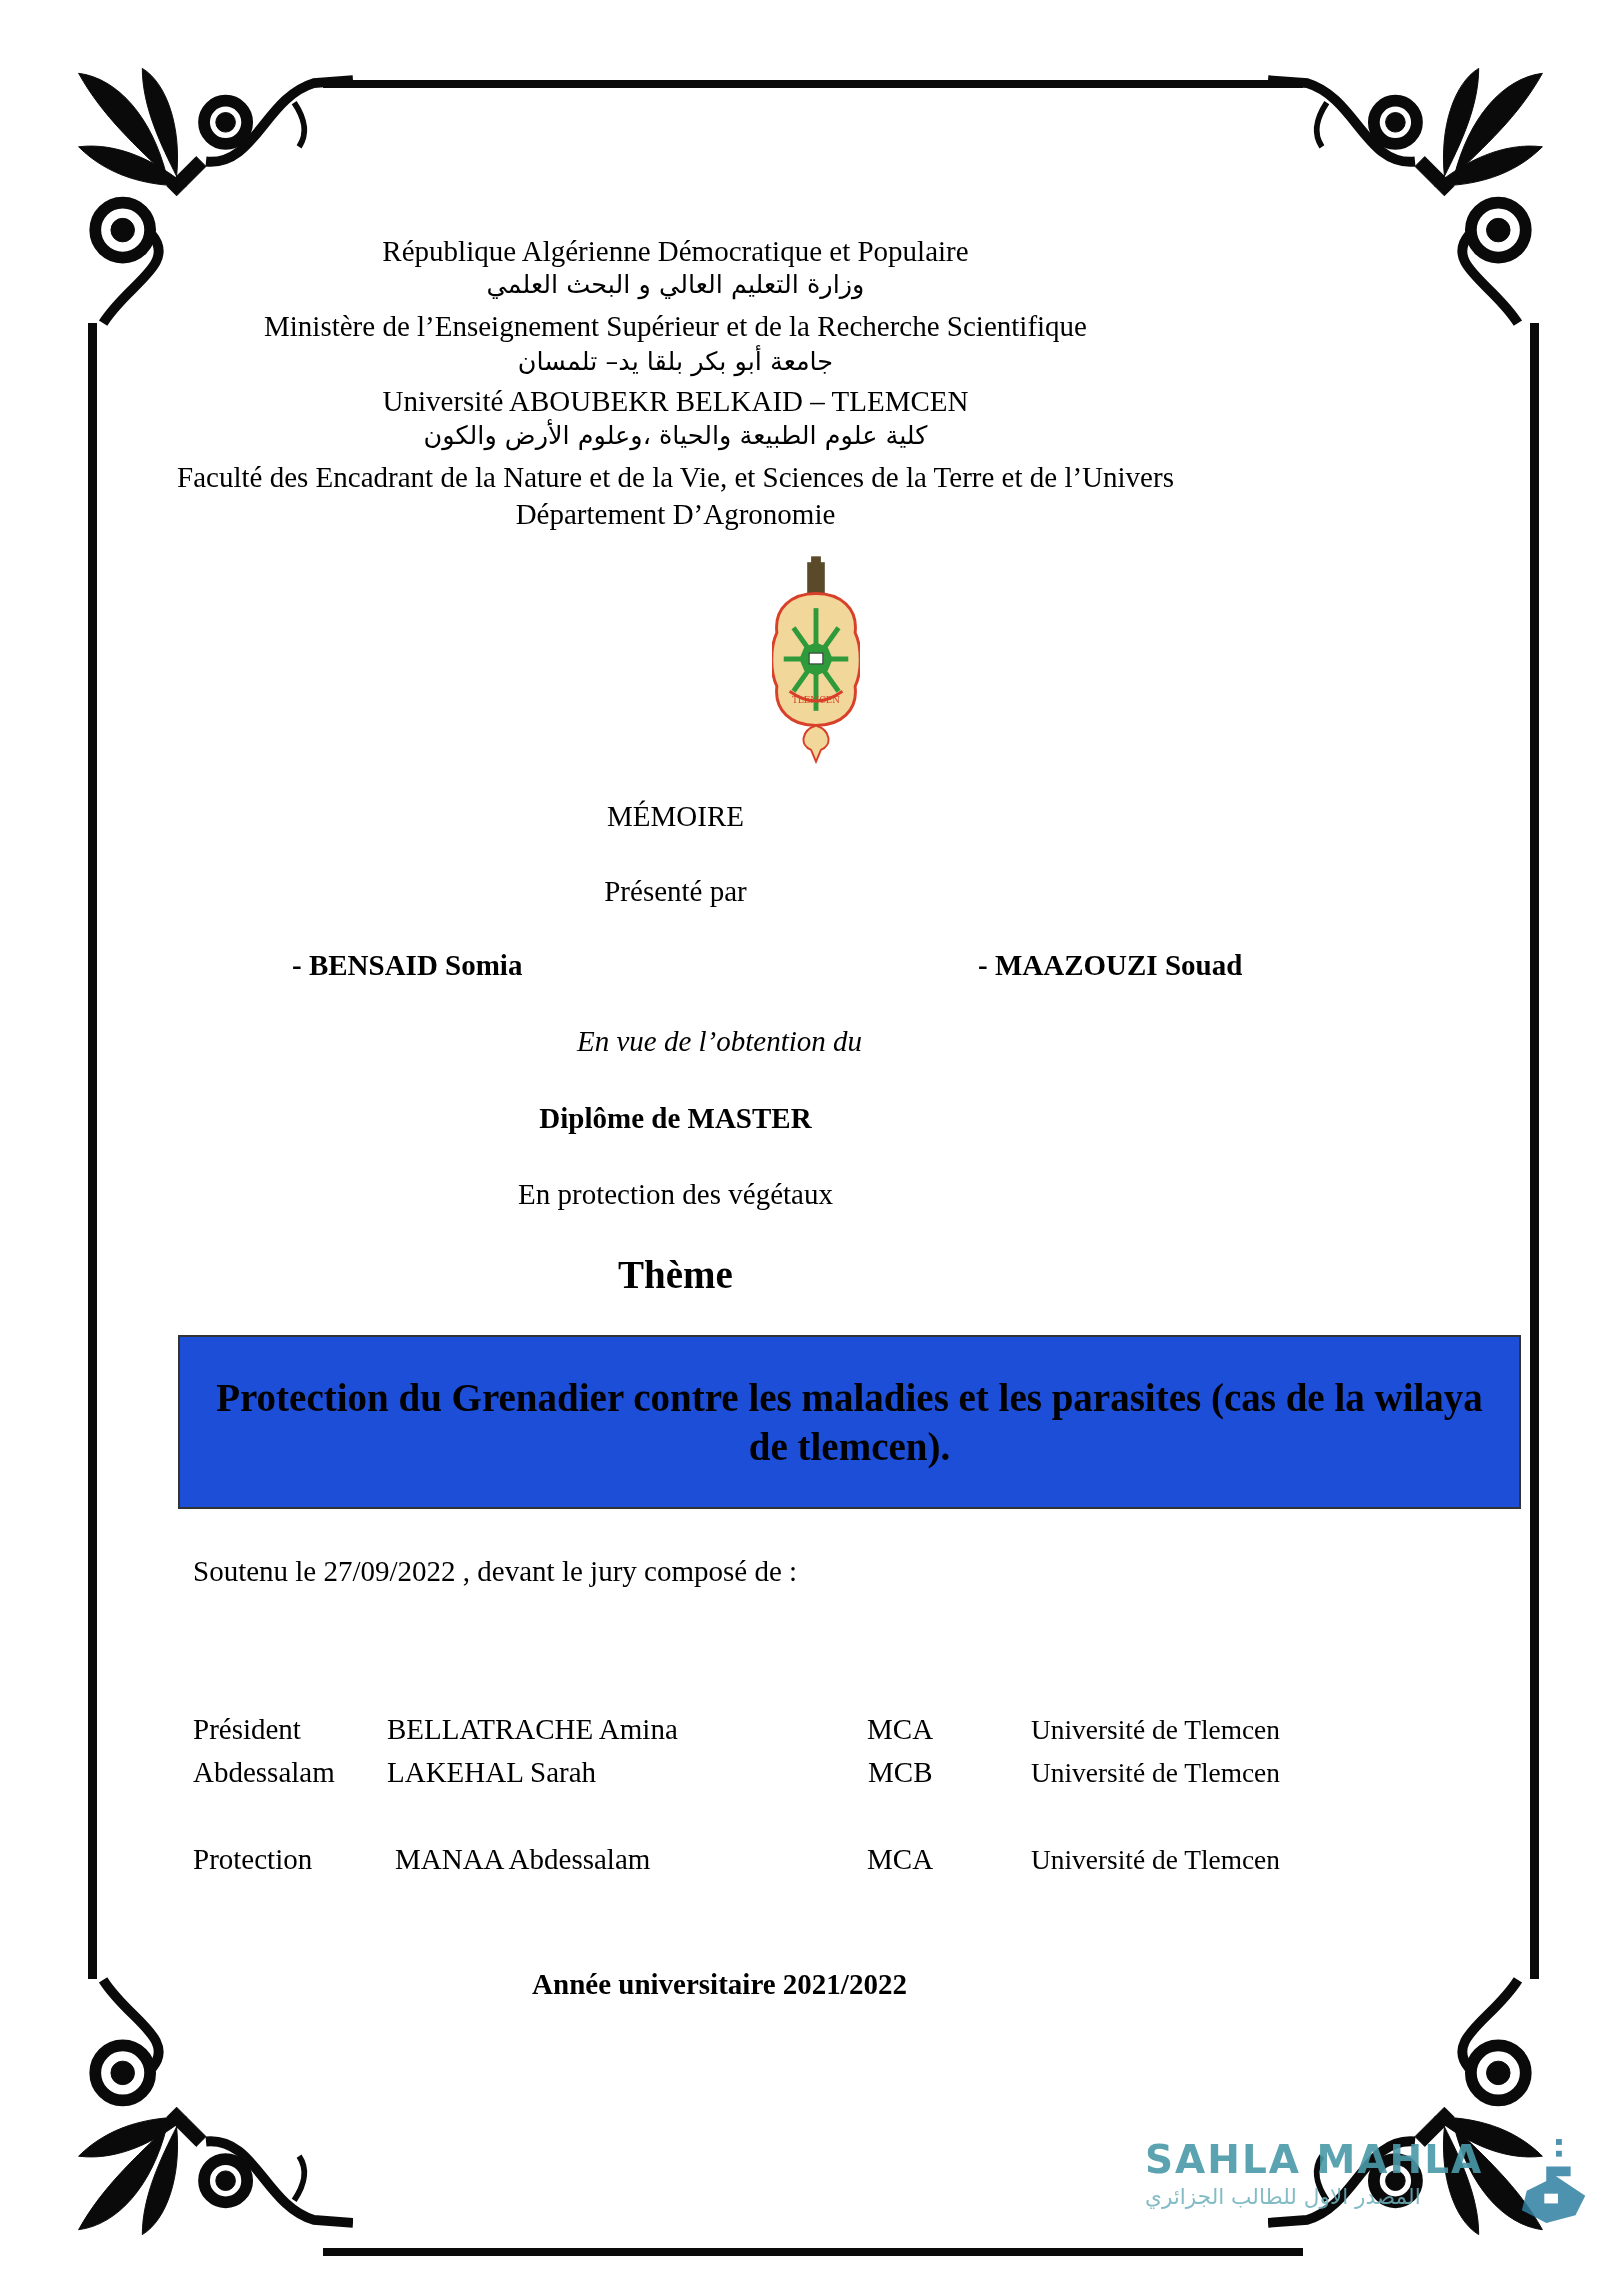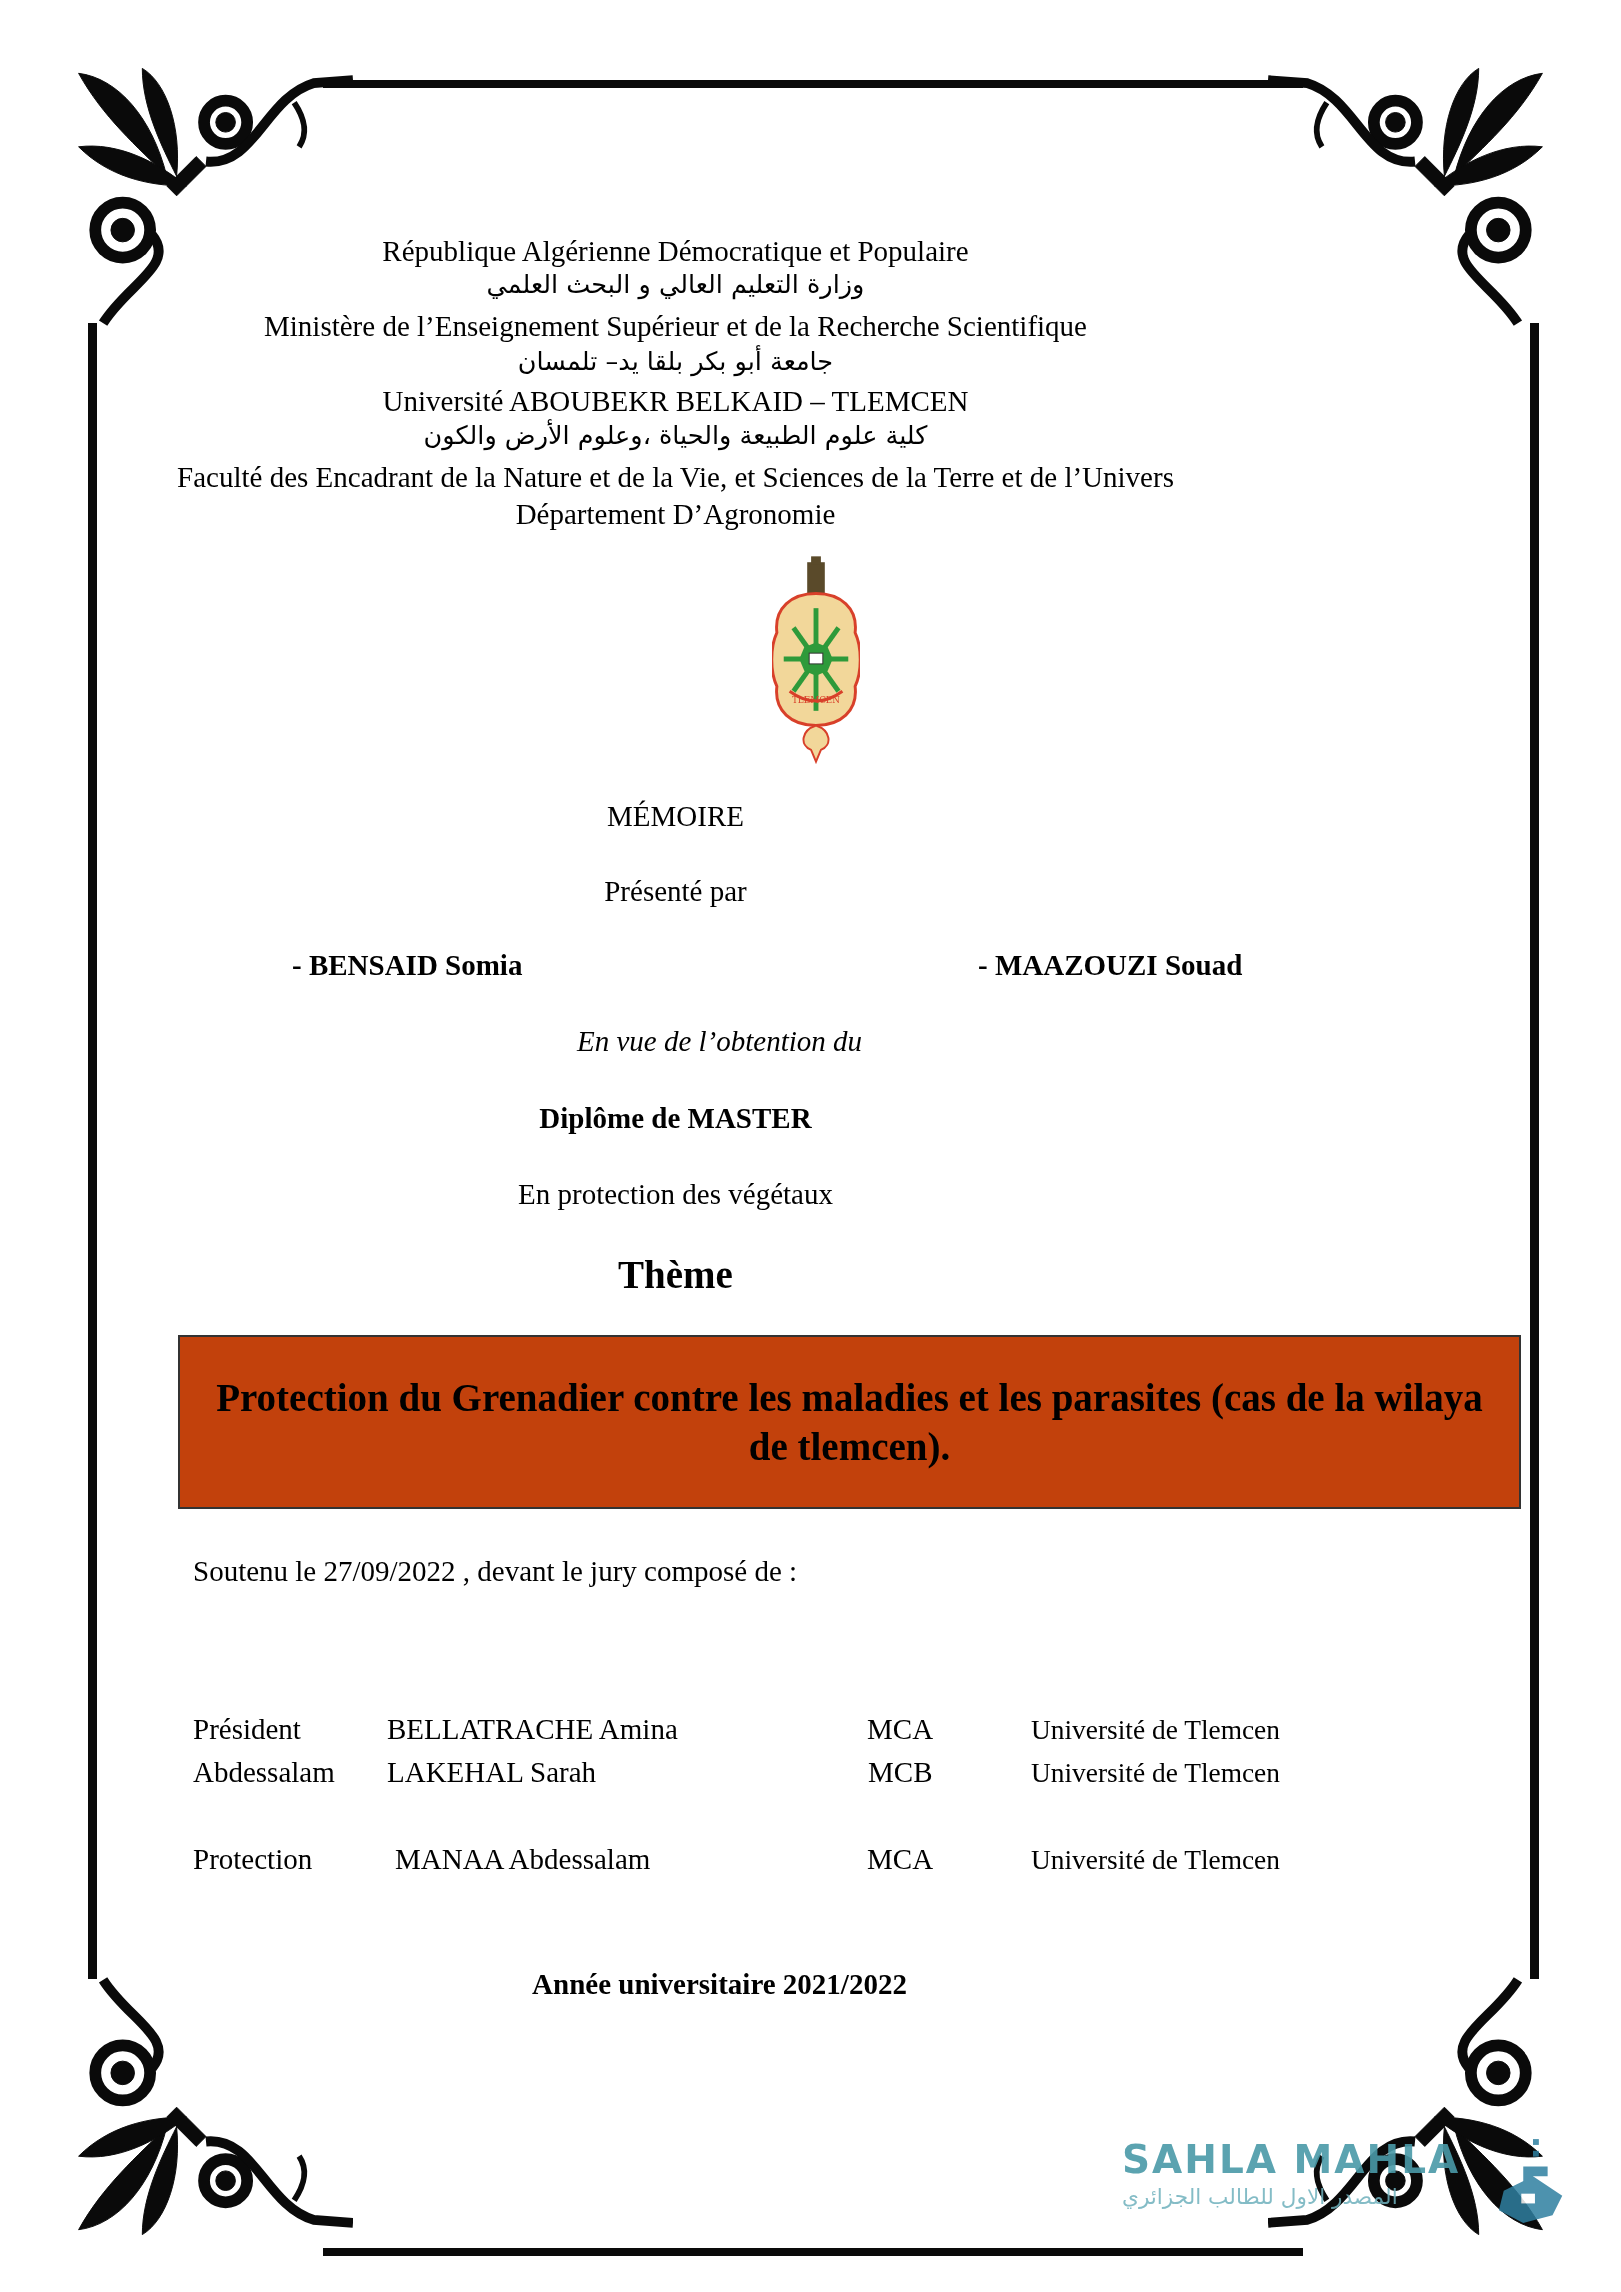--- a/index.html
+++ b/index.html
@@ -7,28 +7,28 @@
       font-family: "Liberation Serif", "DejaVu Serif", serif; color: #000; }
     .frame-line { position: absolute; background: #0a0a0a; }
     .corner { position: absolute; width: 294px; height: 294px; }
     .line { position: absolute; left: 0; width: 1351px; text-align: center; font-size: 29px; line-height: 1; white-space: nowrap; }
     .ar { font-family: "DejaVu Sans", sans-serif; font-size: 25.5px; direction: rtl; }
     .bold { font-weight: bold; }
     .italic { font-style: italic; }
     .logo { position: absolute; left: 772px; top: 554px; width: 88px; height: 211px; }
     .authors { position: absolute; top: 949px; font-size: 29px; font-weight: bold; }
     .title-box { position: absolute; left: 178px; top: 1335px; width: 1343px; height: 174px;
-      background: #c2410c; border: 2px solid #333; box-sizing: border-box;
+      background: #1d4ed8; border: 2px solid #333; box-sizing: border-box;
       display: flex; align-items: center; justify-content: center; text-align: center; }
     .title-box span { font-weight: bold; font-size: 39px; line-height: 49px; padding: 0 19.6px; }
     .soutenu { position: absolute; left: 193px; top: 1555px; font-size: 29px; }
     .jury-row { position: absolute; left: 0; width: 1621px; height: 35px; font-size: 29px; }
     .jury-row span { position: absolute; top: 0; white-space: nowrap; }
     .jury-row .inst { font-size: 27.4px; top: 2px; }
-    .watermark { position: absolute; left: 1122px; top: 2137px; width: 470px; height: 88px; }
+    .watermark { position: absolute; left: 1145px; top: 2137px; width: 470px; height: 88px; }
     .wm-text { position: absolute; left: 0; top: 0; font-family: "DejaVu Sans", sans-serif; font-size: 39px; letter-spacing: 2px; color: #4a9aa8; font-weight: bold; opacity: 0.9; white-space: nowrap; }
     .wm-ar { position: absolute; left: 0; top: 47px; width: 372px; text-align: left; direction: rtl; font-family: "DejaVu Sans", sans-serif; font-size: 21.6px; color: #6fb1bd; opacity: 0.85; white-space: nowrap; }
     .wm-logo { position: absolute; left: 372px; top: 0px; width: 78px; height: 88px; }
   </style>
 </head>
 <body>
 
 <div class="frame-line" style="left:323px; top:80px; width:980px; height:7.8px;"></div>
 <div class="frame-line" style="left:323px; top:2248px; width:980px; height:7.8px;"></div>
 <div class="frame-line" style="left:88px; top:323px; width:8.8px; height:1656px;"></div>

